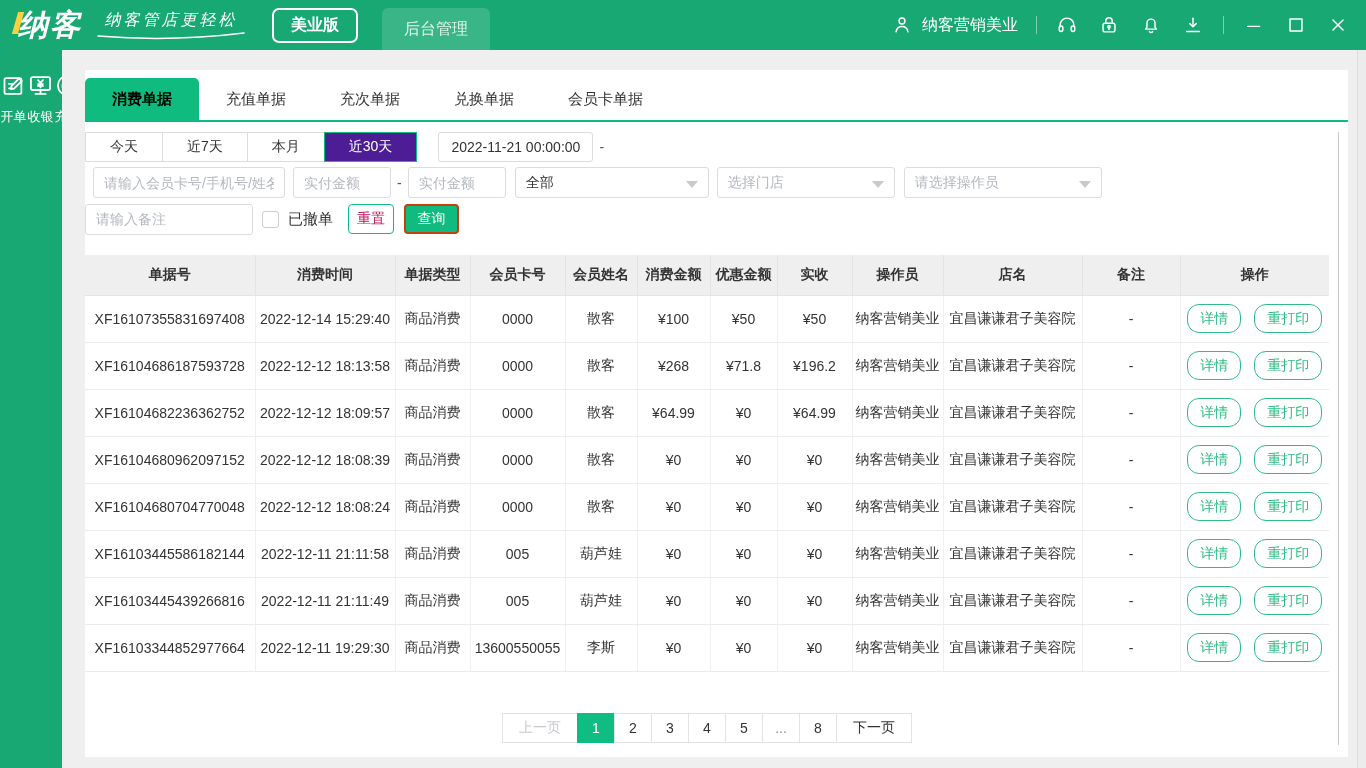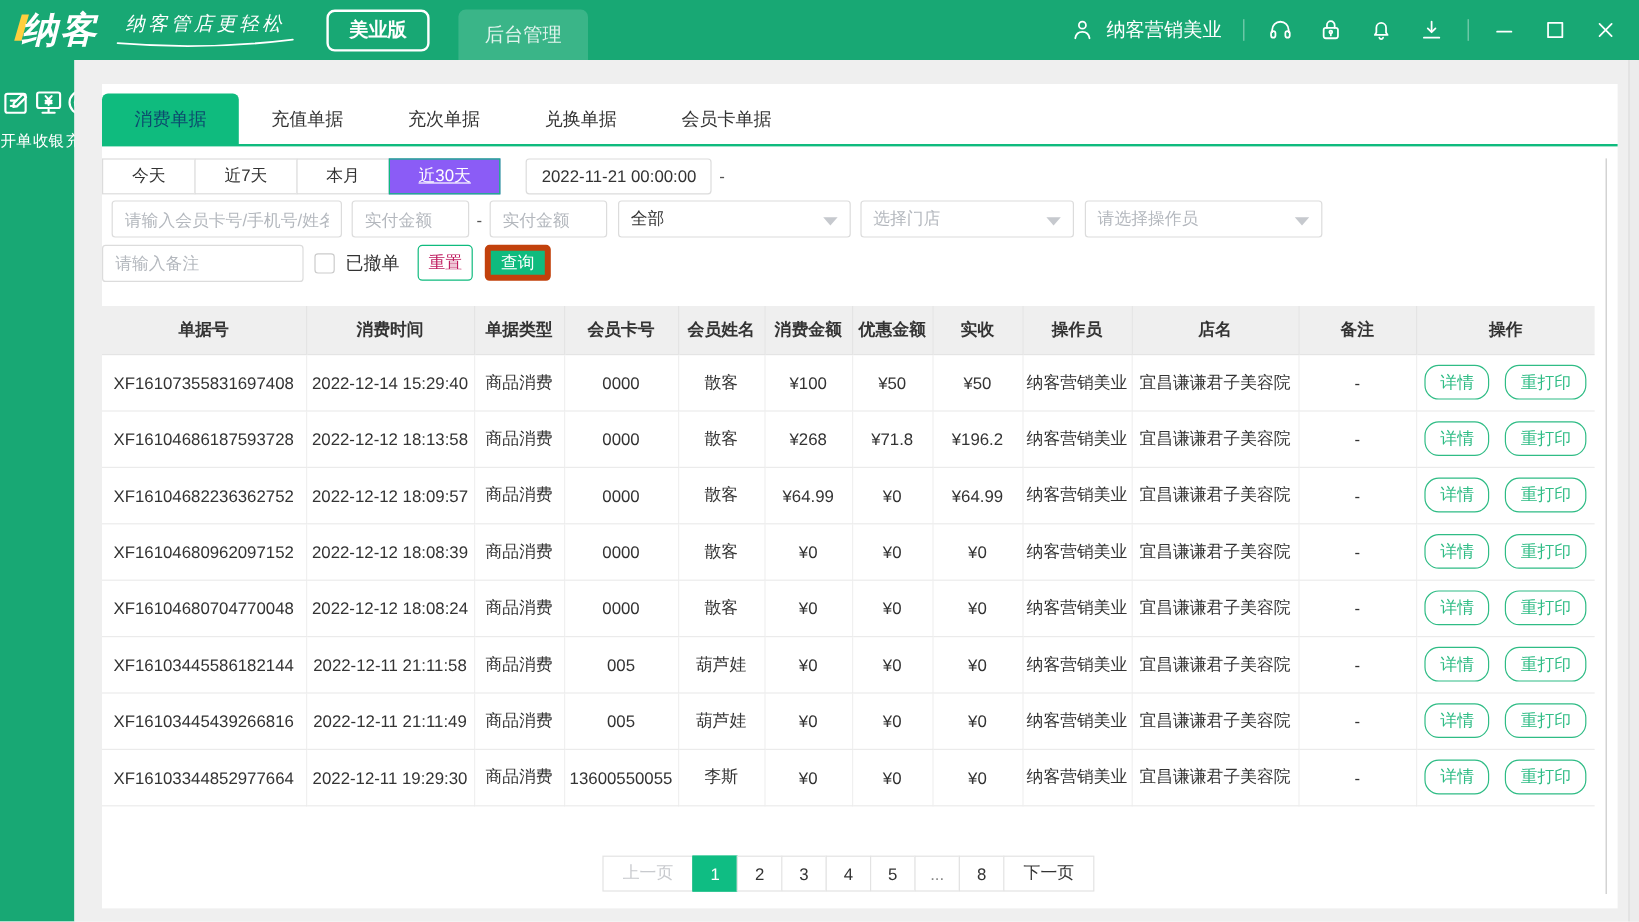--- a/index.html
+++ b/index.html
@@ -33,50 +33,50 @@
   .side-item:last-child { margin-top:auto; margin-bottom:14px; }
 
   
   .main { position:absolute; left:62px; top:50px; width:1304px; height:718px; background:#efefef; padding:20px 18px 11px 23px; }
   .card { position:relative; width:1263px; height:687px; background:#fff; }
   .inner { width:1244px; }
 
   
   .doc-tabs { display:flex; padding-top:8px; border-bottom:2px solid #0fbb7e; }
   .doc-tab { height:42px; padding:0 27px; display:flex; align-items:center; font-size:15px; color:#333; cursor:pointer; }
-  .doc-tab.active { background:#0fbb7e; color:#0c4a6e; border-radius:5px 5px 0 0; }
+  .doc-tab.active { background:#0fbb7e; color:#000000; border-radius:5px 5px 0 0;font-weight:bold; }
 
   
   .f-row { display:flex; align-items:center; }
   .row1 { margin-top:10px; height:30px; }
   .row2 { margin-top:5px; height:31px; }
   .row3 { margin-top:6px; height:30px; }
   .qbtn { height:30px; padding:0 24px; background:#fff; border:1px solid #dcdcdc; font-size:14px; color:#333; margin-left:-1px; cursor:pointer; }
   .qbtn:first-child { margin-left:0; }
-  .qbtn.active { background:#8b5cf6; border-color:#0fbb7e; color:#fff; position:relative;text-decoration:underline; }
+  .qbtn.active { background:#4c1d95; border-color:#0fbb7e; color:#fff; position:relative; }
   .date-input { width:155px; height:30px; border:1px solid #dcdcdc; border-radius:3px; text-align:center; font-size:14px; color:#333; margin-left:21px; font-family:inherit; }
   .date-input + .sep + .date-input { width:146px; margin-left:0; }
   .sep { margin:0 6px; color:#555; font-size:14px; }
   .txt { height:31px; border:1px solid #dcdcdc; border-radius:3px; padding:0 10px; font-size:14px; color:#333; font-family:inherit; }
   .txt::placeholder { color:#b4b8be; }
   .w-order { width:170px; }
   .w-member { width:192px; margin-left:8px; }
   .w-amt { width:98px; margin-left:8px; }
   .w-amt2 { width:98px; margin-left:0; }
   .w-remark { width:168px; }
   .ddl { position:relative; height:31px; border:1px solid #dcdcdc; border-radius:3px; display:flex; align-items:center; padding:0 26px 0 10px; font-size:14px; cursor:pointer; background:#fff; }
   .ddl .caret { position:absolute; right:10px; top:13px; width:0; height:0; border-left:6px solid transparent; border-right:6px solid transparent; border-top:7px solid #c6c9ce; }
   .ddl.sel-type { width:194px; margin-left:9px; color:#333; }
   .ddl.sel-store { width:178px; margin-left:8px; color:#b4b8be; }
   .ddl.sel-operator { width:198px; margin-left:9px; color:#b4b8be; }
   .chk-wrap { display:flex; align-items:center; margin-left:9px; cursor:pointer; }
   .chk { width:17px; height:17px; border:1px solid #ccc; border-radius:3px; background:#fff; }
   .chk-label { margin-left:9px; font-size:15px; color:#333; }
   .btn-reset { margin-left:15px; width:46px; height:30px; background:#fff; border:1px solid #0fbb7e; border-radius:4px; color:#be185d; font-size:14px; cursor:pointer; }
-  .btn-search { margin-left:10px; width:55px; height:30px; background:#0fbb7e; border:5px solid #c2410c; border-radius:4px; color:#fff; font-size:14px; cursor:pointer; }
+  .btn-search { margin-left:10px; width:55px; height:30px; background:#0fbb7e; border:2px solid #c2410c; border-radius:4px; color:#fff; font-size:14px; cursor:pointer; }
 
   
   .table-clip { margin-top:21px; height:447px; overflow:hidden; }
   table.orders { width:1244px; border-collapse:collapse; table-layout:fixed; }
   table.orders th { height:40px; background:#efefef; font-size:14px; color:#333; font-weight:bold; border:1px solid #e4e4e4; border-top:none; }
   table.orders th:first-child { border-left:none; }
   table.orders th:last-child { border-right:none; }
   table.orders td { height:47px; font-size:14px; color:#333; text-align:center; border-bottom:1px solid #ebebeb; border-right:1px solid #f0f0f0; background:#fff; overflow:hidden; white-space:nowrap; }
   table.orders td:last-child { border-right:none; }
   td.remark { color:#3585d8; }

